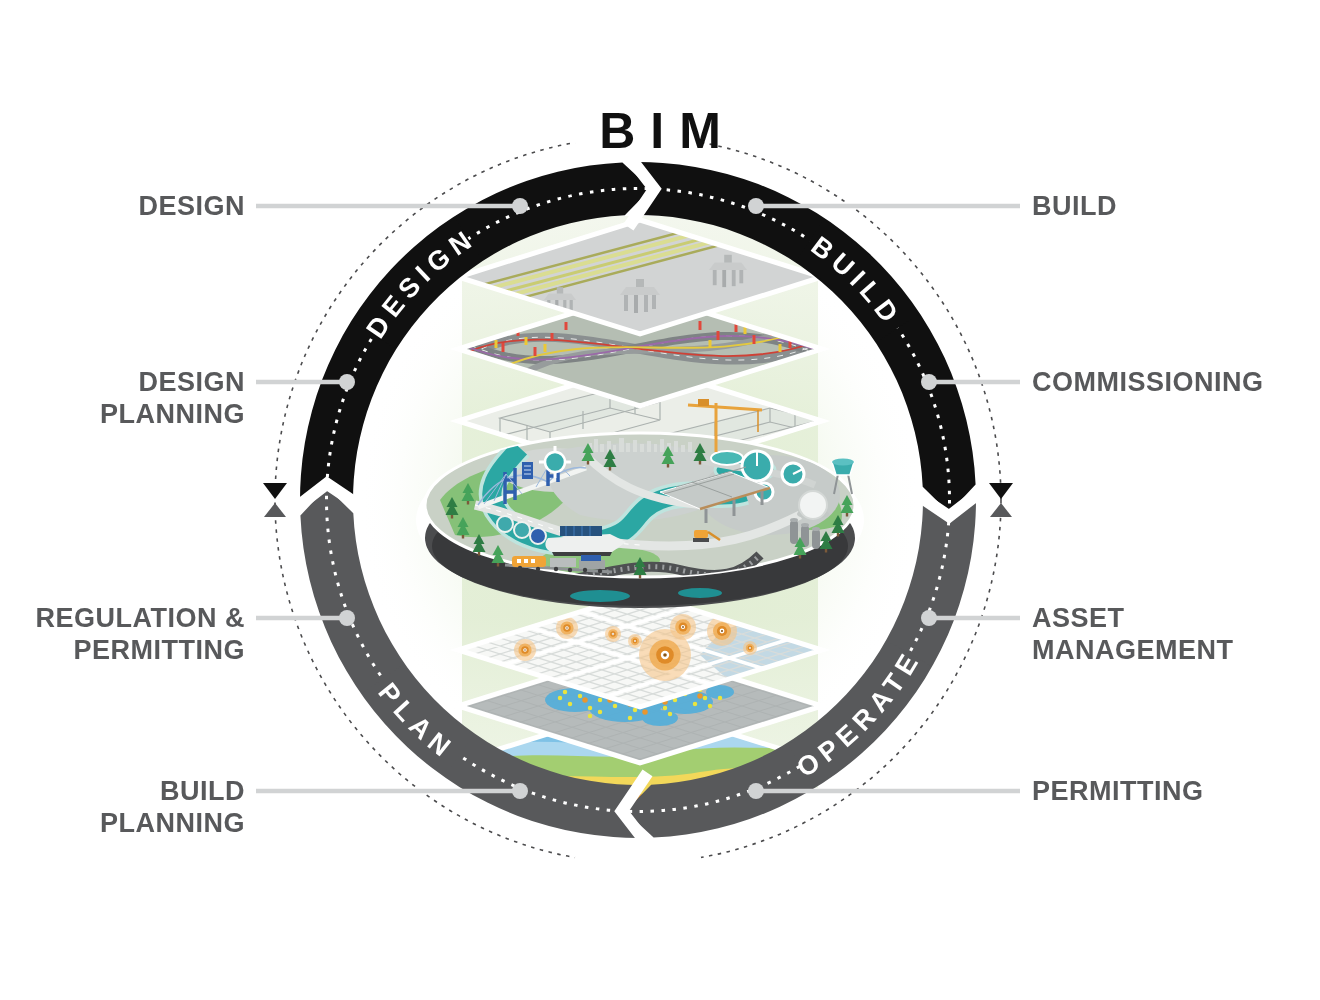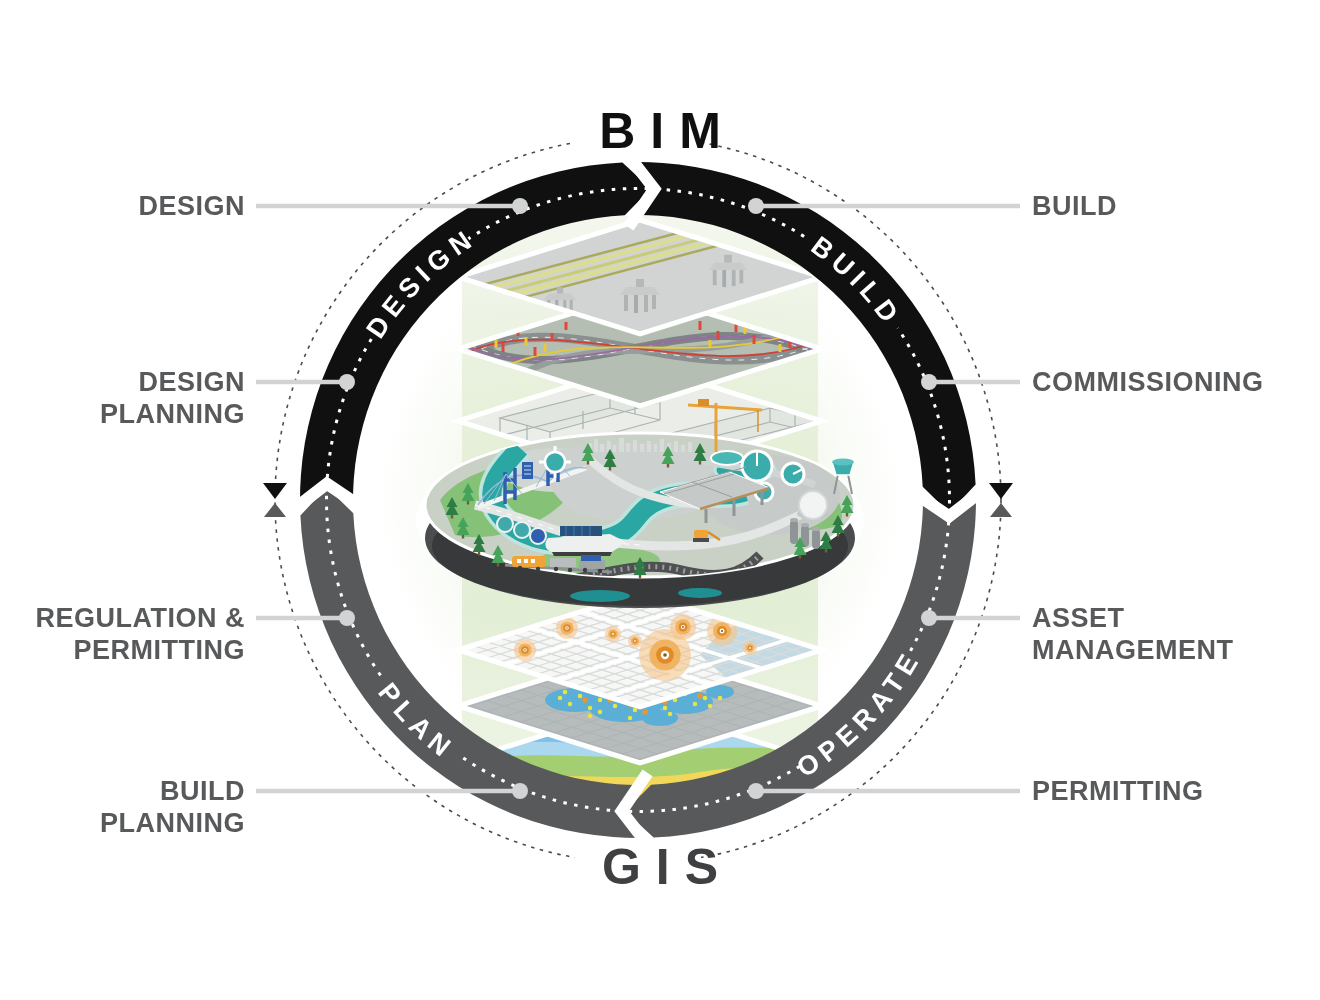--- a/index.html
+++ b/index.html
@@ -381,21 +381,20 @@
     <circle class="connector-dot" cx="347" cy="382" r="8"></circle>
     <circle class="connector-dot" cx="929" cy="382" r="8"></circle>
     <circle class="connector-dot" cx="347" cy="618" r="8"></circle>
     <circle class="connector-dot" cx="929" cy="618" r="8"></circle>
     <circle class="connector-dot" cx="520" cy="791" r="8"></circle>
     <circle class="connector-dot" cx="756" cy="791" r="8"></circle>
   </g>
 </svg>
 
 <div class="title title-bim">BIM</div>
-<div class="title title-gis">GIS</div>
 
 <div class="callout side-left" style="top:190px">
   <div>DESIGN</div>
 </div>
 <div class="callout side-right" style="top:190px">
   <div>BUILD</div>
 </div>
 <div class="callout side-left" style="top:366px">
   <div>DESIGN</div>
   <div>PLANNING</div>

